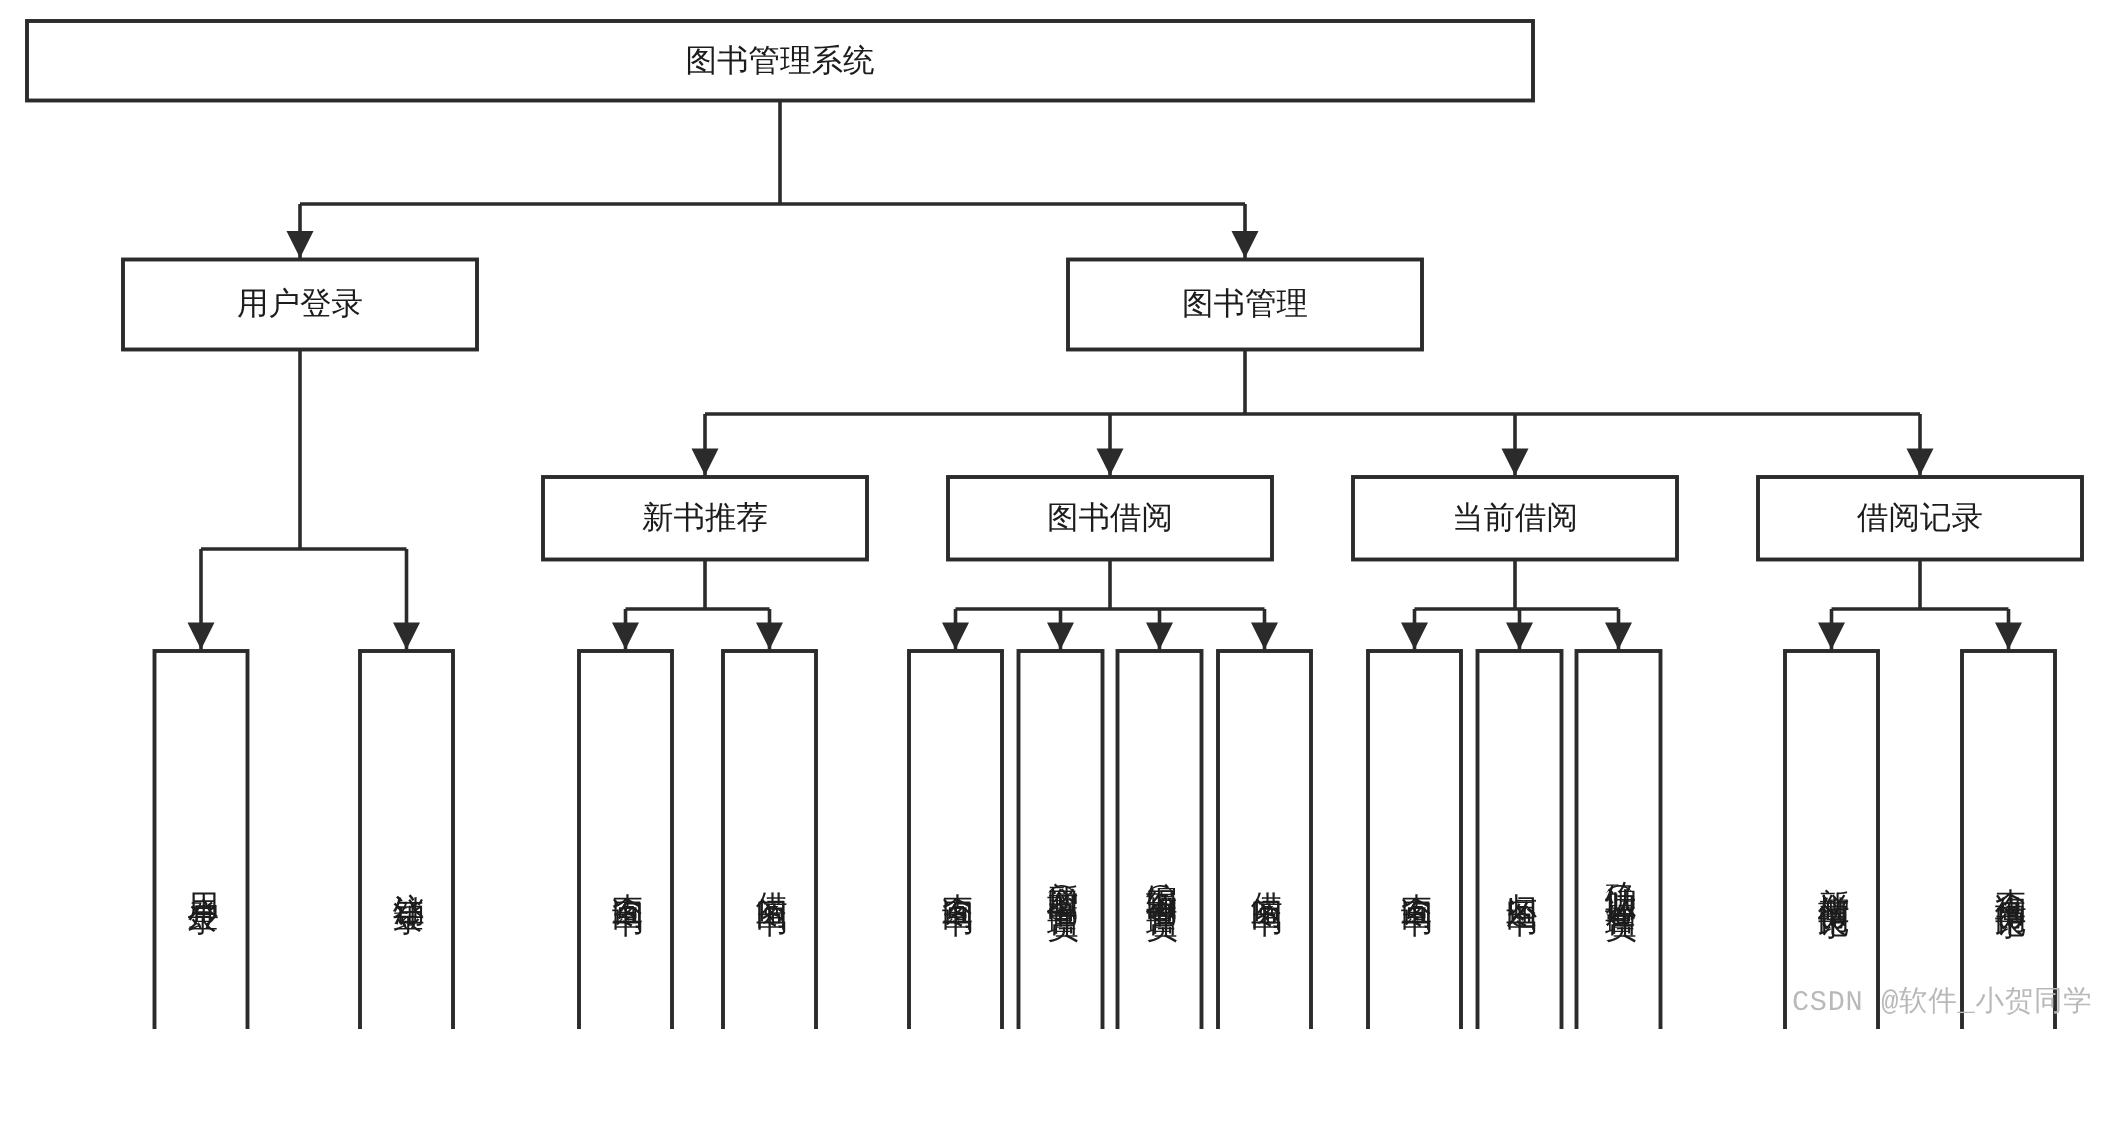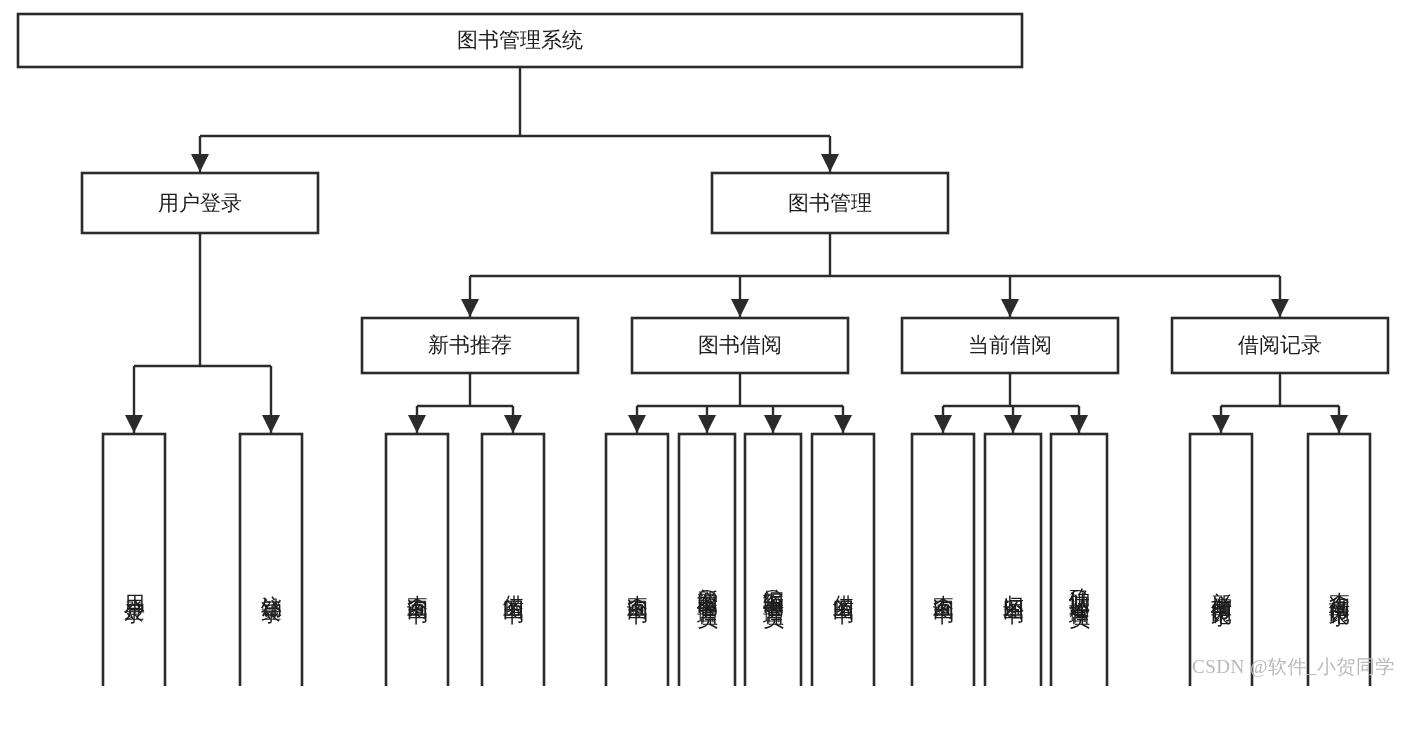--- a/index.html
+++ b/index.html
@@ -63,21 +63,21 @@
     pointer-events: none;
   }
   .leaf-hit {
     position: absolute;
     background: transparent;
   }
   .watermark {
     position: absolute;
     right: 10px;
     bottom: 6px;
-    font-family: Liberation Serif, serif;
+    font-family: Liberation Mono, monospace;
     font-size: 19px;
     color: #b9b9b9;
     letter-spacing: 0.5px;
     user-select: none;
     white-space: nowrap;
   }
 </style>
 </head>
 <body>
 

